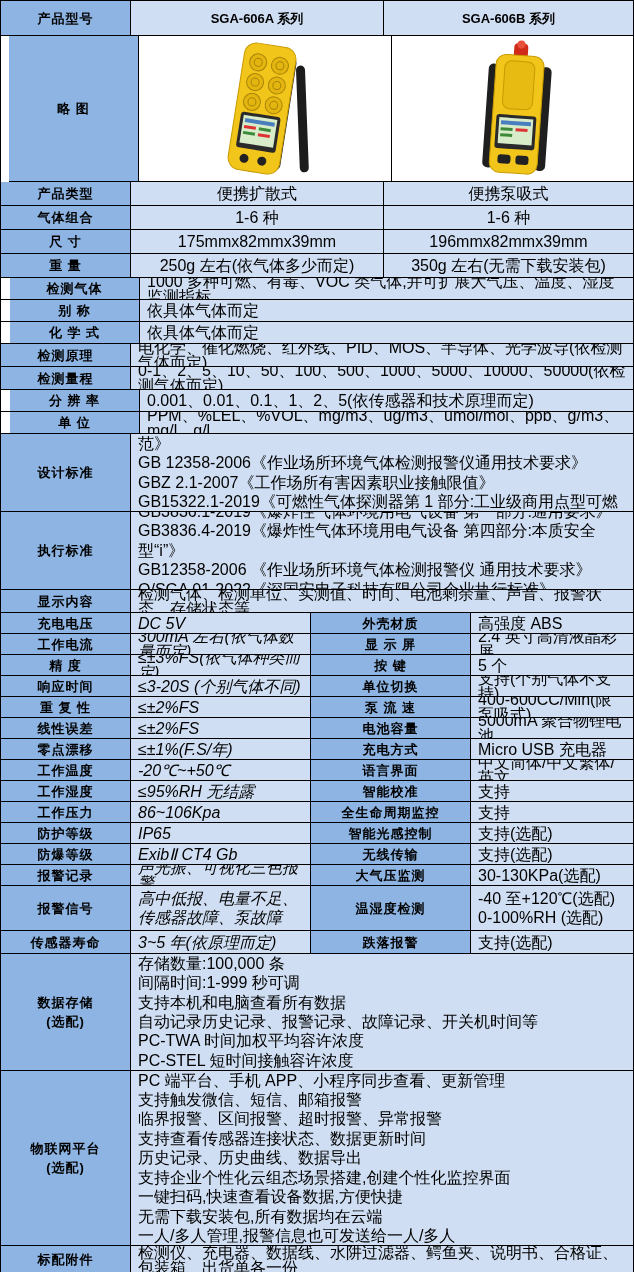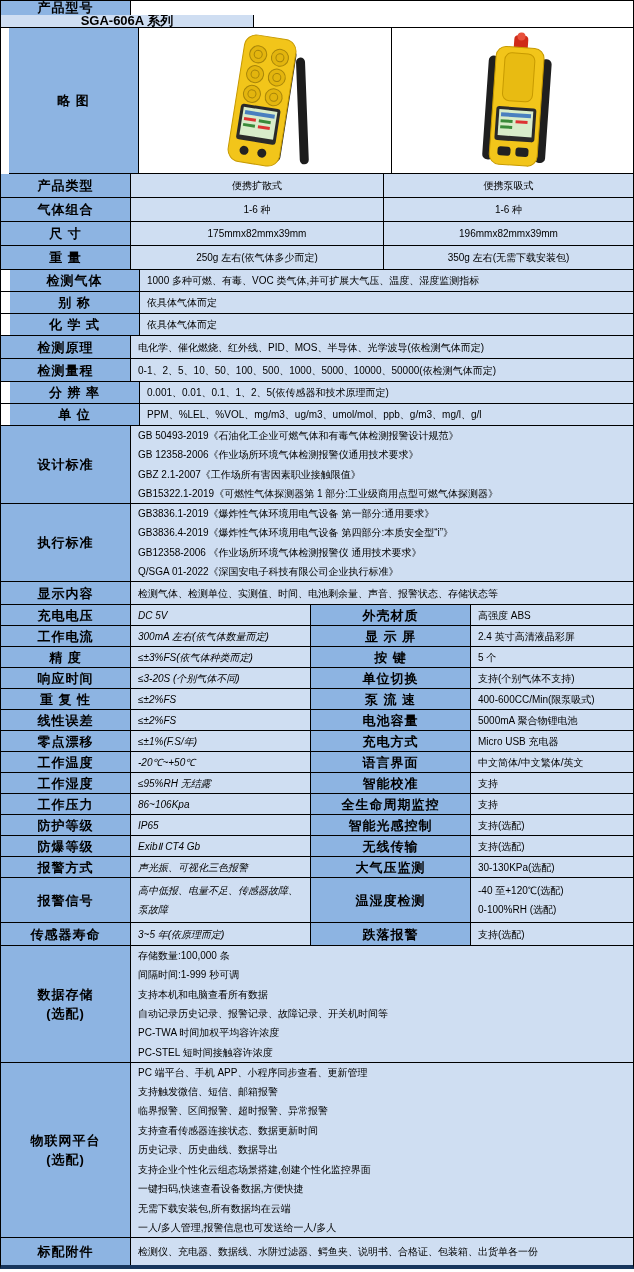--- a/index.html
+++ b/index.html
@@ -10,32 +10,32 @@
   }
   .row{display:flex; border-bottom:1px solid #000; box-sizing:border-box;}
   .row:last-child{border-bottom:0;}
   .cell{
     box-sizing:border-box; border-right:1px solid #000;
     display:flex; align-items:center; overflow:hidden;
   }
   .cell:last-child{border-right:0;}
   .lbl{background:#8db4e2; font-weight:bold; font-size:13px;
        justify-content:center; text-align:center; letter-spacing:1px; line-height:17px;}
-  .val{background:#cfdef2; font-size:10px; line-height:15px;}
+  .val{background:#cfdef2; font-size:16px; line-height:15px;}
   .bold{font-weight:bold; font-size:13px;}
   .center{justify-content:center; text-align:center;}
   .left{padding:1px 7px;}
   .pre{white-space:pre-line; line-height:19.4px;}
   .white{background:#fff; justify-content:center;}
   
   .c1{width:130px;} .c2{width:253px;} .c3{flex:1;}
   .cf{flex:1;}
   .q2{width:180px;font-style:italic;} .q3{width:160px;} .q4{flex:1;}
   
-  .r-hdr{height:27px;flex-direction:column;} .r-img{height:146px;margin-left:8px;} .r-cmp{height:24px;}
+  .r-hdr{height:35px;} .r-img{height:146px;margin-left:8px;} .r-cmp{height:24px;}
   .r-f22{height:22px;padding-left:9px;} .r-f23{height:23px;}
   .r-design{height:78px;} .r-exec{height:78px;} .r-disp{height:23px;}
   .r-q{height:21px;} .r-q2{height:45px;} .r-qs{height:23px;}
   .r-store{height:117px;} .r-iot{height:175px;} .r-foot{height:27px;}
 </style>
 </head>
 <body>
 
 <div class="tbl">
 
@@ -233,21 +233,21 @@
     <div class="cell q3 lbl">智能光感控制</div>
     <div class="cell q4 val left">支持(选配)</div>
   </div>
   <div class="row r-q">
     <div class="cell c1 lbl">防爆等级</div>
     <div class="cell q2 val left">ExibⅡ CT4 Gb</div>
     <div class="cell q3 lbl">无线传输</div>
     <div class="cell q4 val left">支持(选配)</div>
   </div>
   <div class="row r-q">
-    <div class="cell c1 lbl">报警方式</div>
+    <div class="cell c1 lbl">报警记录</div>
     <div class="cell q2 val left">声光振、可视化三色报警</div>
     <div class="cell q3 lbl">大气压监测</div>
     <div class="cell q4 val left">30-130KPa(选配)</div>
   </div>
   <div class="row r-q2">
     <div class="cell c1 lbl">报警信号</div>
     <div class="cell q2 val left pre">高中低报、电量不足、传感器故障、泵故障</div>
     <div class="cell q3 lbl">温湿度检测</div>
     <div class="cell q4 val left pre">-40 至+120℃(选配)
 0-100%RH  (选配)</div>

